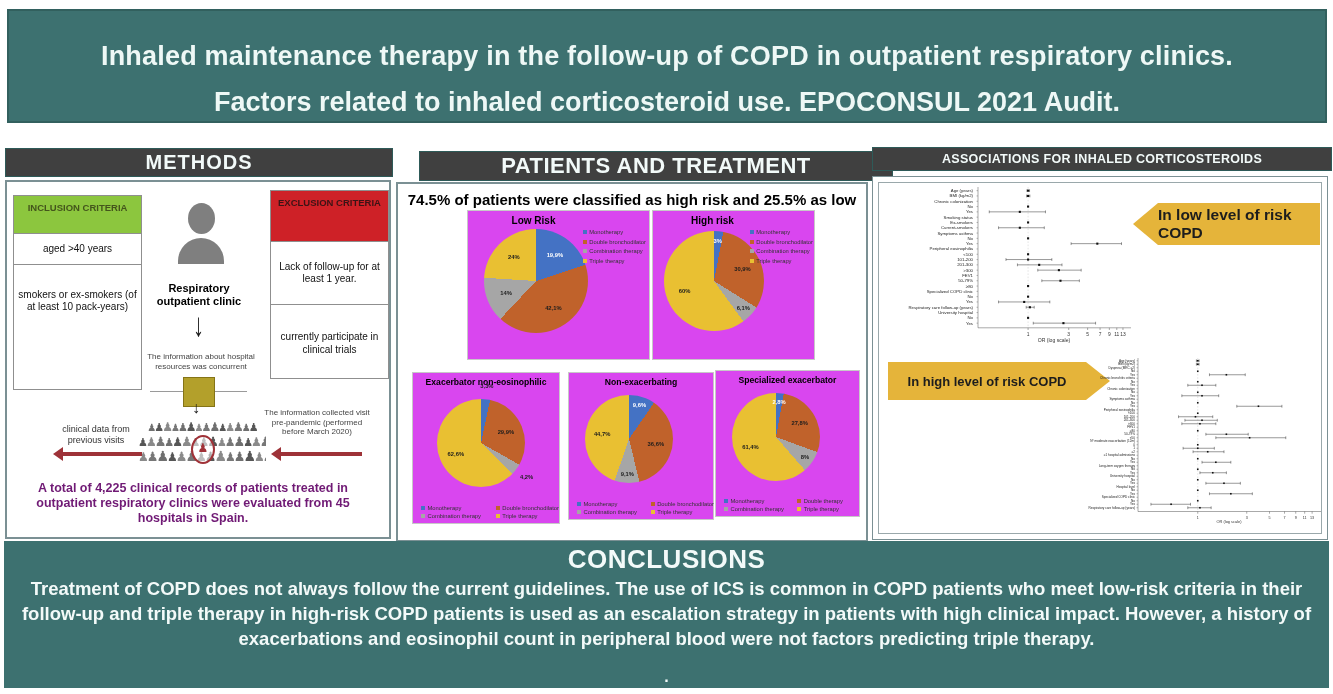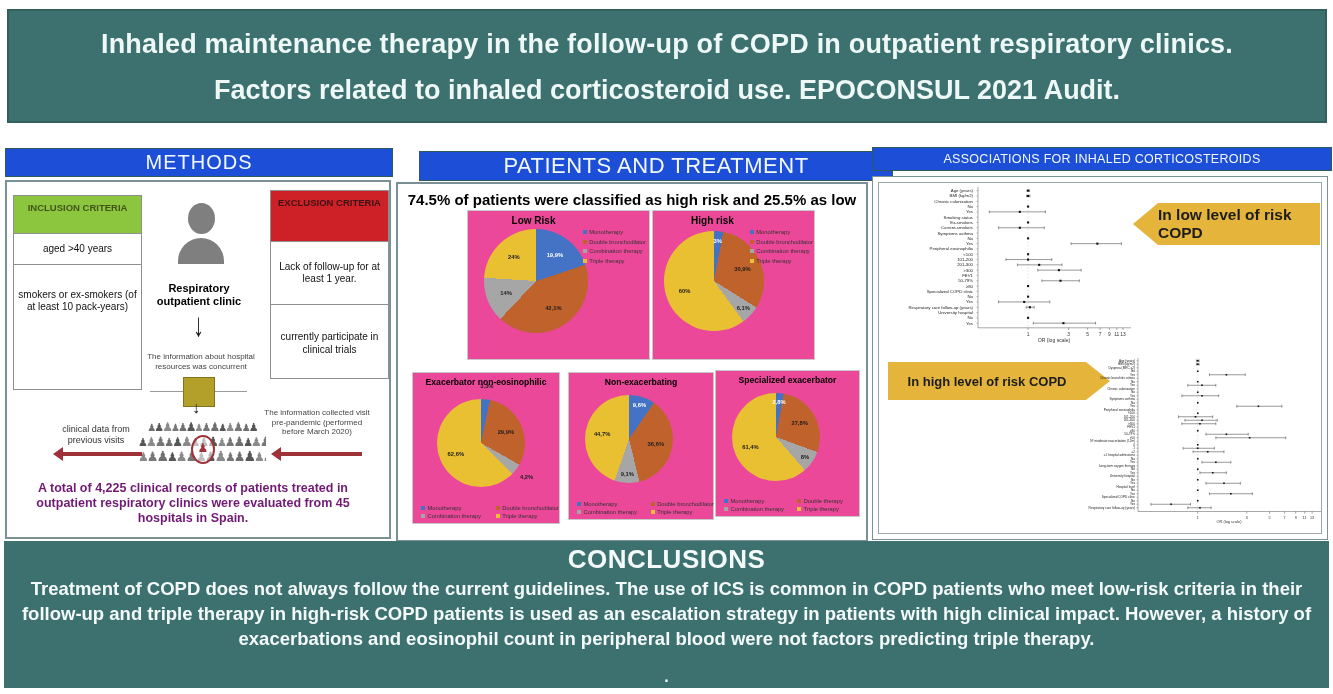--- a/index.html
+++ b/index.html
@@ -2,26 +2,26 @@
 <html><head>
 <meta charset="utf-8">
 <style>
   html,body{margin:0;padding:0}
   body{width:1333px;height:694px;position:relative;background:#ffffff;
        font-family:"Liberation Sans",sans-serif;color:#111;overflow:hidden}
 
   
   .title-band{position:absolute;left:7px;top:9px;width:1316px;height:110px;
     background:#3d7170;border:2px solid #32605e;color:#eef8f6;text-align:center;font-weight:bold}
-  .title-band .l1{font-size:27px;margin-top:18px;letter-spacing:.2px}
+  .title-band .l1{font-size:27px;margin-top:30px;letter-spacing:.2px}
   .title-band .l2{font-size:27px;margin-top:15px}
 
   
-  .col-header{position:absolute;background:#1d4ed8;color:#f2faf9;display:flex;
-    align-items:center;justify-content:center;font-weight:normal;border:1px solid #2e5a58}
+  .col-header{position:absolute;background:#404040;color:#f2faf9;display:flex;
+    align-items:center;justify-content:center;font-weight:bold;border:1px solid #2e5a58}
   #hdr-methods{left:5px;top:148px;width:386px;height:27px;font-size:20px;letter-spacing:1px}
   #hdr-patients{left:419px;top:151px;width:472px;height:28px;font-size:22px;letter-spacing:.5px}
   #hdr-assoc{left:872px;top:147px;width:458px;height:22px;font-size:12.5px;letter-spacing:.3px}
 
   
   .content-box{position:absolute;background:#fff;border:2px solid #7b9094}
   #box-methods{left:5px;top:180px;width:382px;height:355px}
   #box-patients{left:396px;top:182px;width:468px;height:356px}
   #box-assoc{left:872px;top:176px;width:454px;height:362px;border-width:1px}
   #box-assoc-inner{position:absolute;left:878px;top:182px;width:442px;height:350px;border:1px solid #9aa8ab;background:#fff}
@@ -60,21 +60,21 @@
   #arrow-right{left:274px;top:452px;width:88px}
 
   .crowd{position:absolute;left:138px;top:419px;width:128px;height:54px;text-align:center;line-height:13px;overflow:hidden}
   .crowd-row span{font-size:12px;letter-spacing:-2px}
   .crowd-ring{position:absolute;left:53px;top:16px;width:20px;height:25px;border:2px solid #a03238;
     border-radius:50%;color:#a03238;font-size:12px;line-height:22px;text-align:center;background:rgba(255,255,255,.55)}
 
   
   #patients-headline{position:absolute;left:406px;top:191px;width:452px;text-align:center;
     font-weight:bold;font-size:15px;color:#000}
-  .pie-panel{position:absolute;border:1px solid #c8c8c8;background:#ec4899}
+  .pie-panel{position:absolute;border:1px solid #c8c8c8;background:#d946ef}
   .pie-title{position:absolute;top:4px;width:100%;text-align:center;font-weight:bold;color:#000}
   .pie{position:absolute;border-radius:50%}
   .pie-label{position:absolute;font-size:5.8px;font-weight:bold;transform:translate(-50%,-50%);white-space:nowrap}
   .legend{color:#333}
   .legend-right{position:absolute;display:flex;flex-direction:column;gap:3.5px}
   .legend-bottom{position:absolute;left:8px;right:2px;bottom:4px;display:grid;
     grid-template-columns:55% 45%;row-gap:2px}
   .legend-item{display:flex;align-items:center;gap:2.5px;font-size:5.8px;white-space:nowrap}
   .swatch{width:4px;height:4px;flex:none}
   #panel-0{left:467px;top:210px;width:181px;height:148px}

